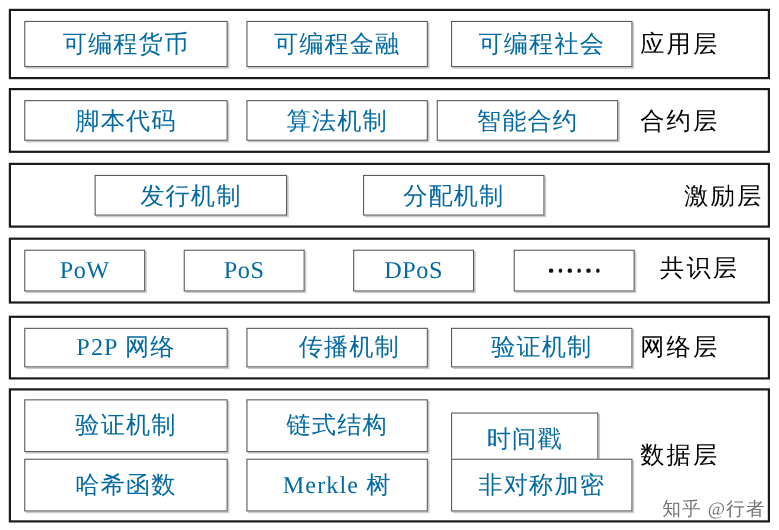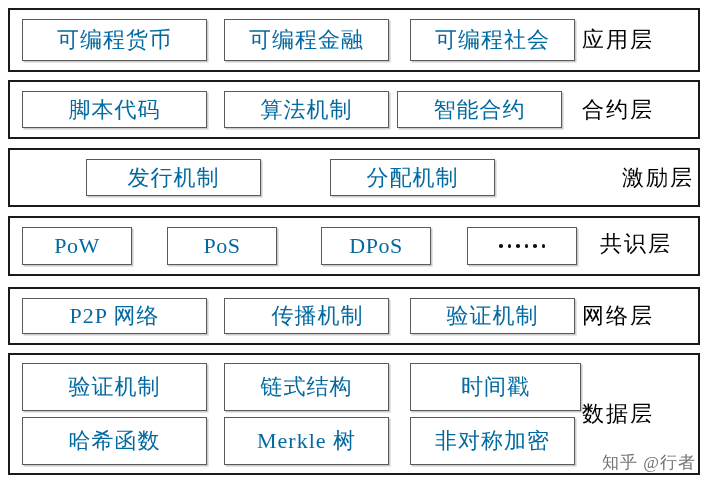--- a/index.html
+++ b/index.html
@@ -160,21 +160,21 @@
       </div>
       <div class="layer-name" style="left: 572px; top: 50%; transform: translateY(-50%);">网络层</div>
     </div>
     <div class="layer" style="top: 353px; height: 122px;">
       <div class="box" style="left: 12px; width: 185px; top: 8px; height: 48px;">
         <span class="box-label">验证机制</span>
       </div>
       <div class="box" style="left: 214px; width: 165px; top: 8px; height: 48px;">
         <span class="box-label">链式结构</span>
       </div>
-      <div class="box" style="left: 400px; width: 171px; top: 8px; height: 48px;">
+      <div class="box" style="left: 400px; width: 134px; top: 20px; height: 48px;">
         <span class="box-label">时间戳</span>
       </div>
       <div class="box" style="left: 12px; width: 185px; top: 62px; height: 48px;">
         <span class="box-label">哈希函数</span>
       </div>
       <div class="box" style="left: 214px; width: 165px; top: 62px; height: 48px;">
         <span class="box-label">Merkle 树</span>
       </div>
       <div class="box" style="left: 400px; width: 165px; top: 62px; height: 48px;">
         <span class="box-label">非对称加密</span>

